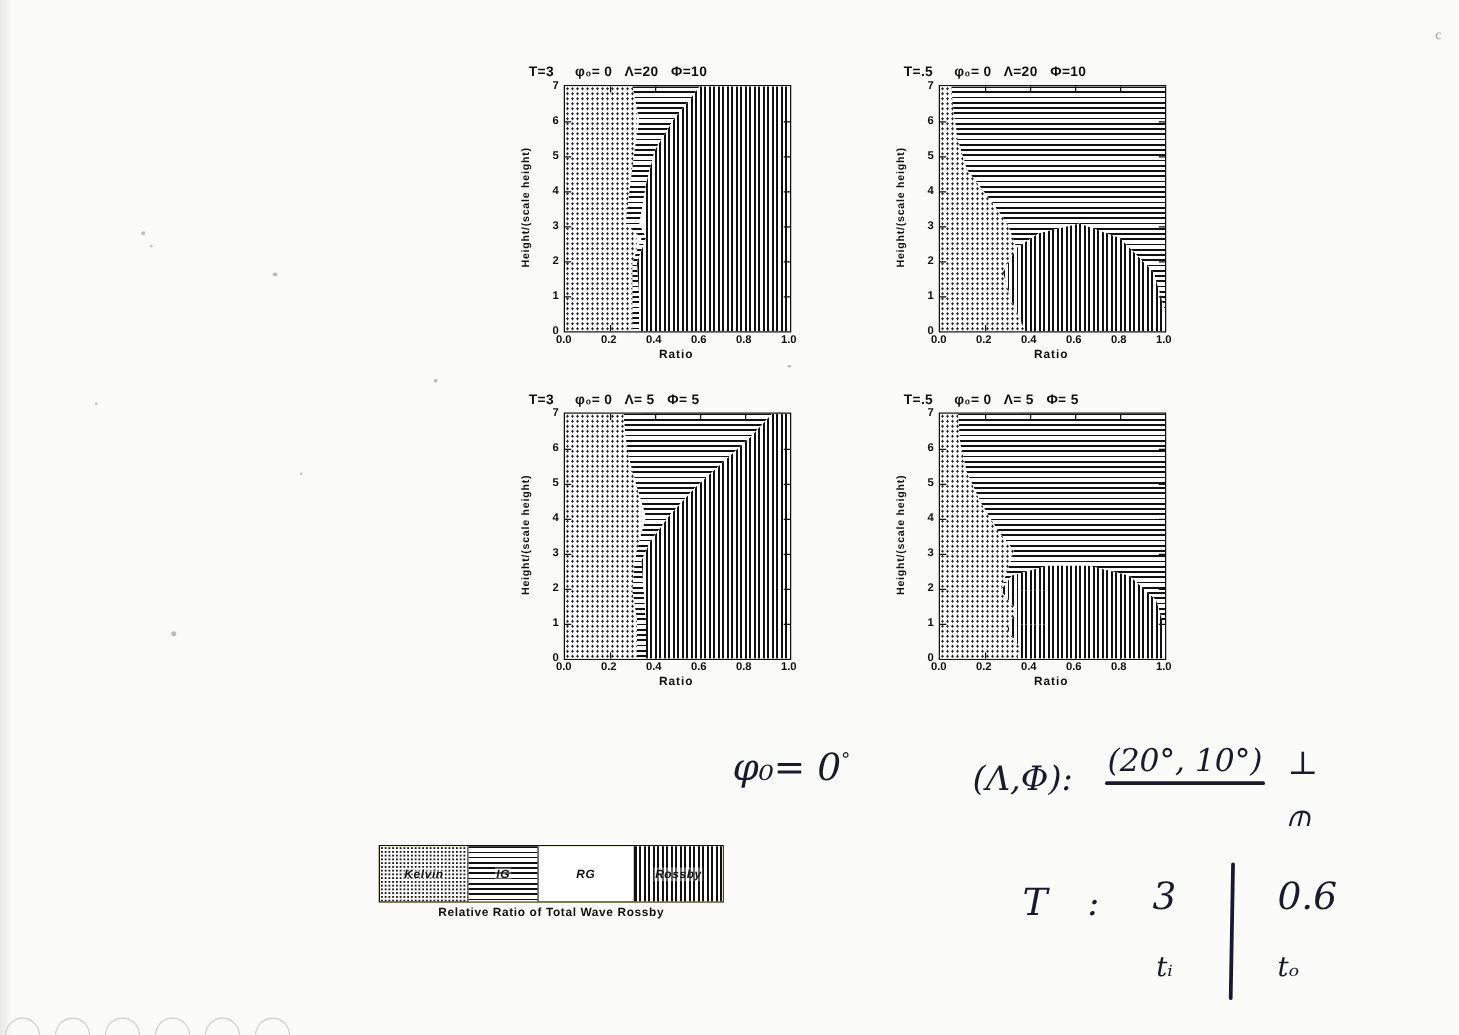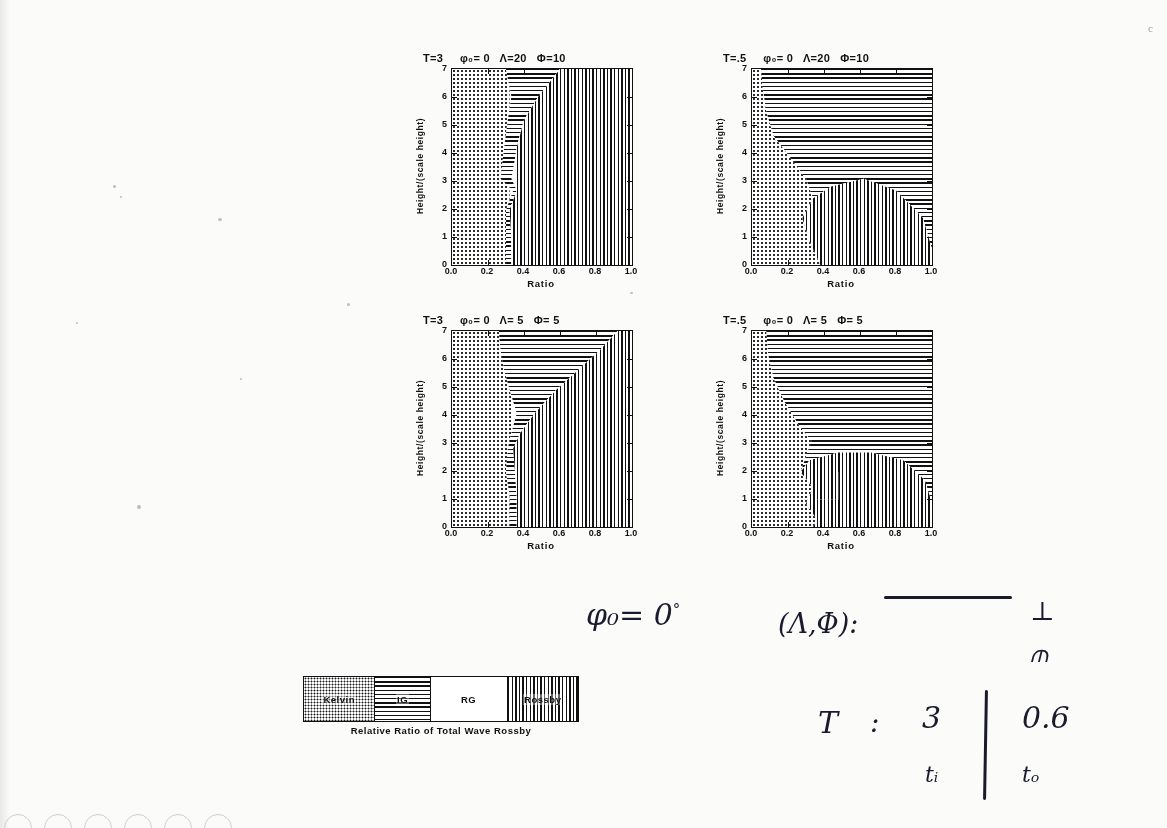--- a/index.html
+++ b/index.html
@@ -92,20 +92,21 @@
   }
   .tex-white{background:#fff;}
 
   
   .legend{
     position:absolute;left:303px;top:676px;width:276px;
   }
   .legend-bar{
     display:flex;height:44px;border:1.8px solid #111;background:#fde047;
     position:relative;
+    font-style:italic;
   }
   .legend-seg{
     position:relative;display:flex;align-items:center;justify-content:center;
   }
   .legend-seg span{
     font-size:9.5px;font-weight:bold;color:#111;letter-spacing:.5px;
     background:rgba(255,255,255,.35);padding:0 1px;
   }
   .legend-seg.sep{border-right:1.6px solid #111;}
   .legend-caption{
@@ -419,20 +420,21 @@
 </div>
 
 <div class="hand hw-phi">
   <span>φ₀=</span>
   <span>0</span><span class="deg">°</span>
 </div>
 
 <div class="hand hw-lam">(Λ,Φ):</div>
 
 <div class="hw-frac">
+  <div class="num">(20°, 10°)</div>
   <div class="rule"></div>
 </div>
 
 <div class="hand hw-rt a">⊥</div>
 <div class="hand hw-rt b">⫙</div>
 
 <div class="hand hw-T">T</div>
 <div class="hand hw-colon">:</div>
 <div class="hand hw-3">3</div>
 <div class="hand hw-05">0.6</div>

